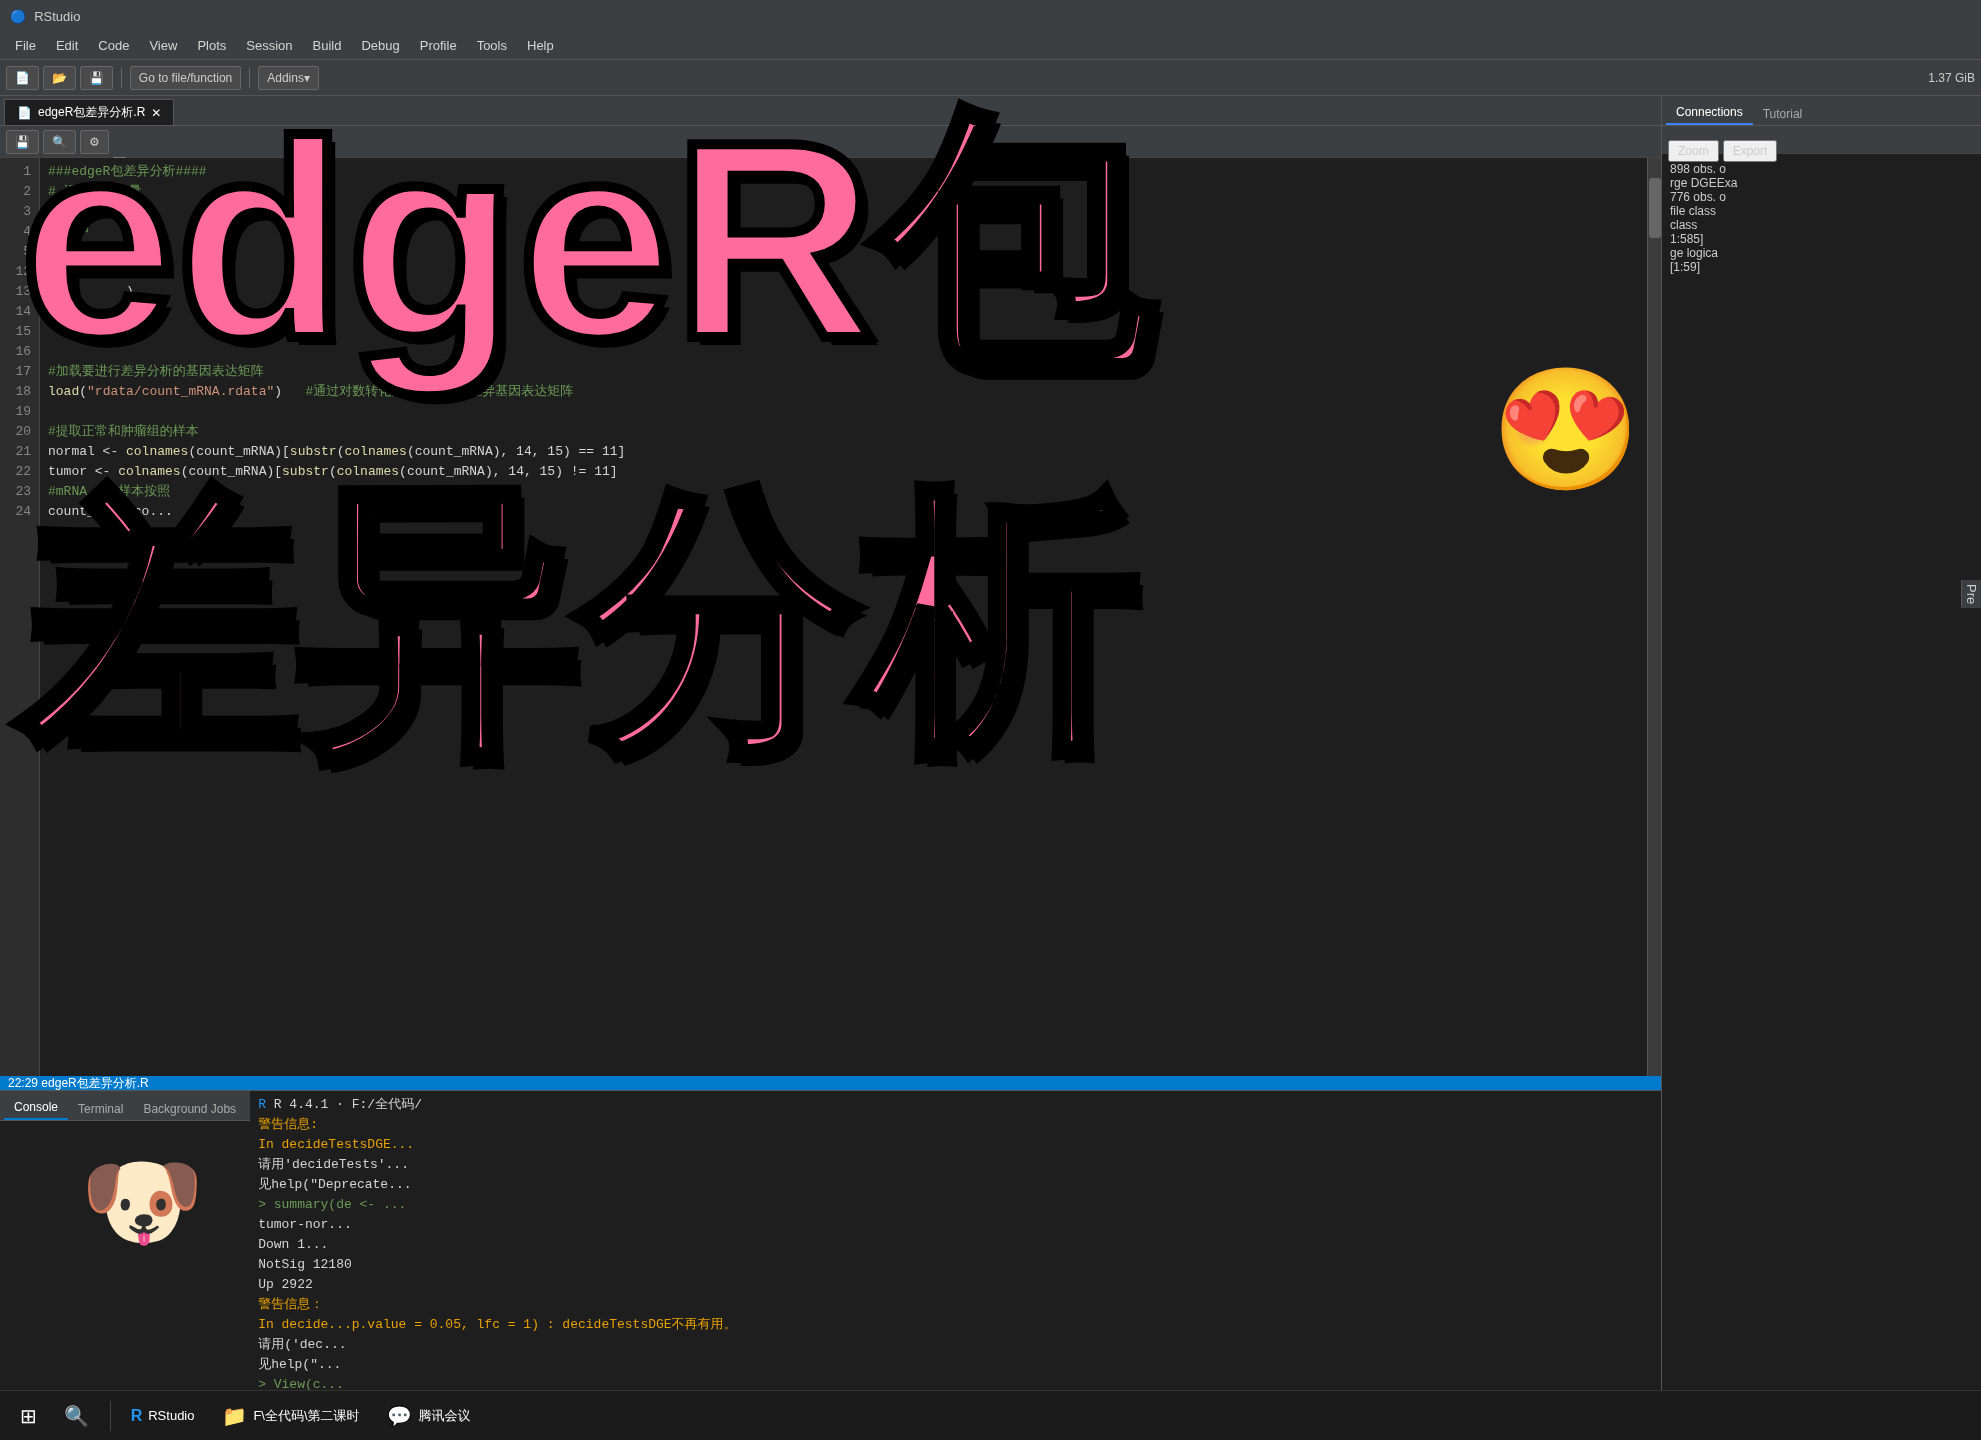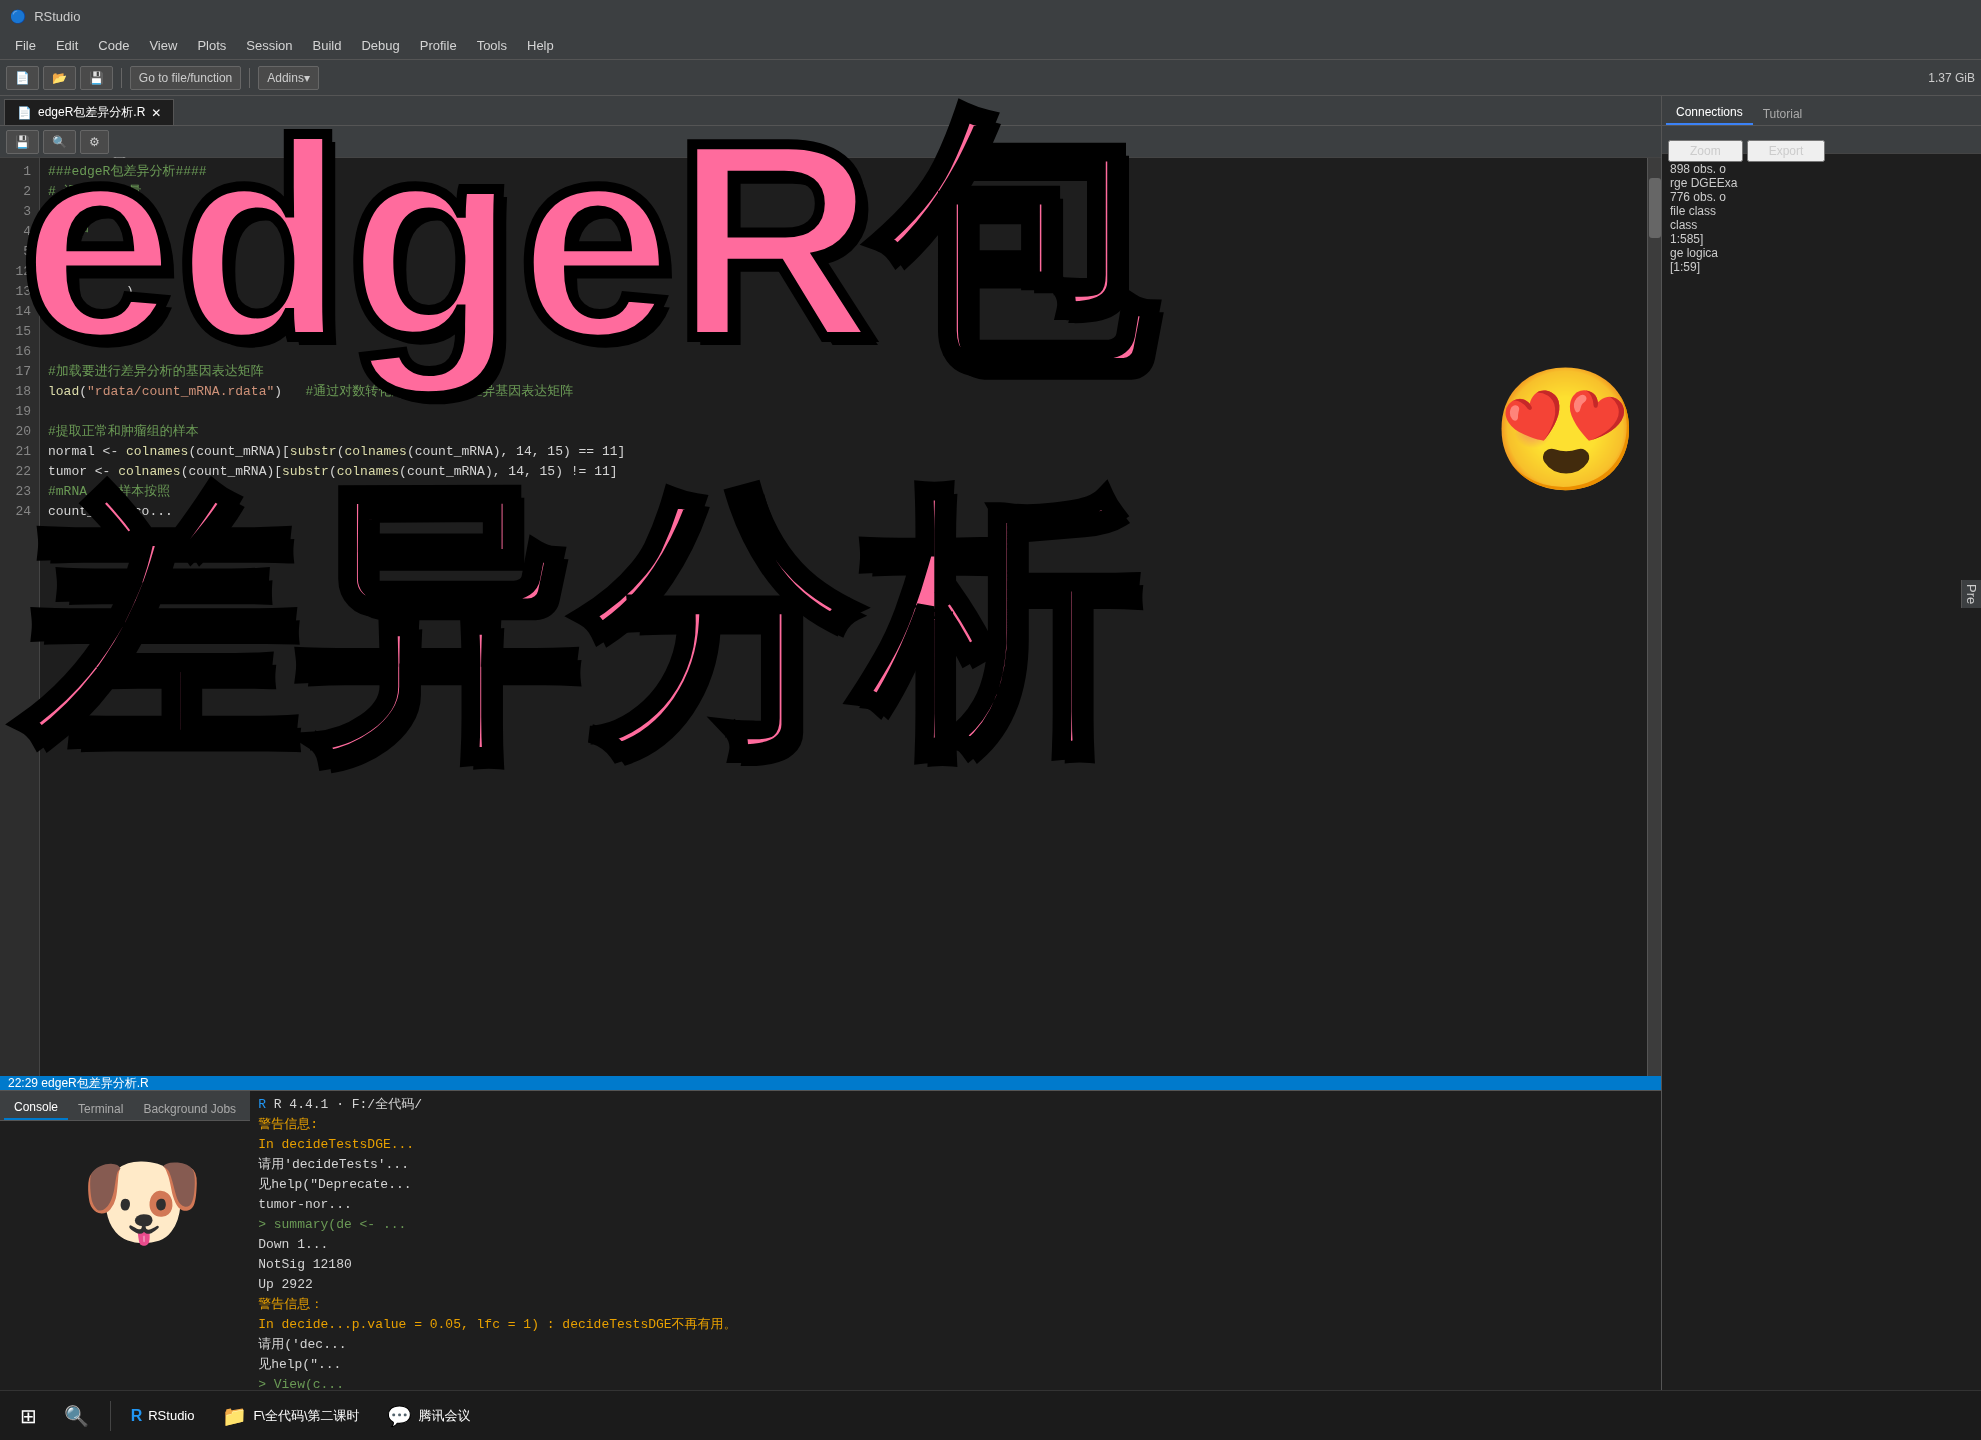--- a/index.html
+++ b/index.html
@@ -198,21 +198,21 @@
       height: 28px;
       display: flex;
       align-items: center;
       padding: 0 6px;
       gap: 4px;
       border-bottom: 1px solid #444;
     }
     .right-toolbar-btn {
       color: #ccc;
       font-size: 12px;
-      padding: 2px 20px;
+      padding: 2px 8px;
       cursor: pointer;
       margin-top: 22px;
     }
 
     
     .bottom-panel {
       height: 350px;
       border-top: 1px solid #555;
       display: flex;
       flex-direction: row;
@@ -490,22 +490,22 @@
       </div>
       <div class="console-content">
         <div class="console-line">
           <span style="color:#2196f3;">R</span>
           <span>R 4.4.1 · F:/全代码/</span>
         </div>
         <div class="console-line console-warning">警告信息:</div>
         <div class="console-line console-warning">In decideTestsDGE...</div>
         <div class="console-line">请用'decideTests'...</div>
         <div class="console-line">见help("Deprecate...</div>
+        <div class="console-line console-prompt">&gt; summary(de &lt;- ...</div>
         <div class="console-line">      tumor-nor...</div>
-        <div class="console-line console-prompt">&gt; summary(de &lt;- ...</div>
         <div class="console-line">Down       1...</div>
         <div class="console-line">NotSig   12180</div>
         <div class="console-line">Up       2922</div>
         <div class="console-line console-warning">警告信息：</div>
         <div class="console-line console-warning">In decide...p.value = 0.05, lfc = 1) : decideTestsDGE不再有用。</div>
         <div class="console-line">请用('dec...</div>
         <div class="console-line">见help("...</div>
         <div class="console-line console-prompt">&gt; View(c...</div>
         <div class="console-line console-prompt">&gt; View(r...</div>
 

